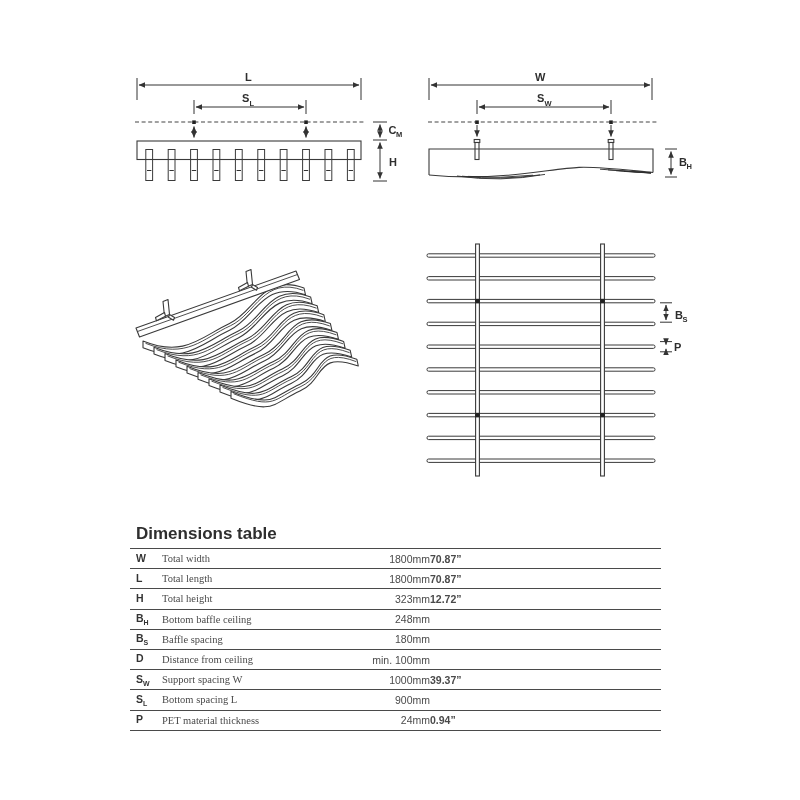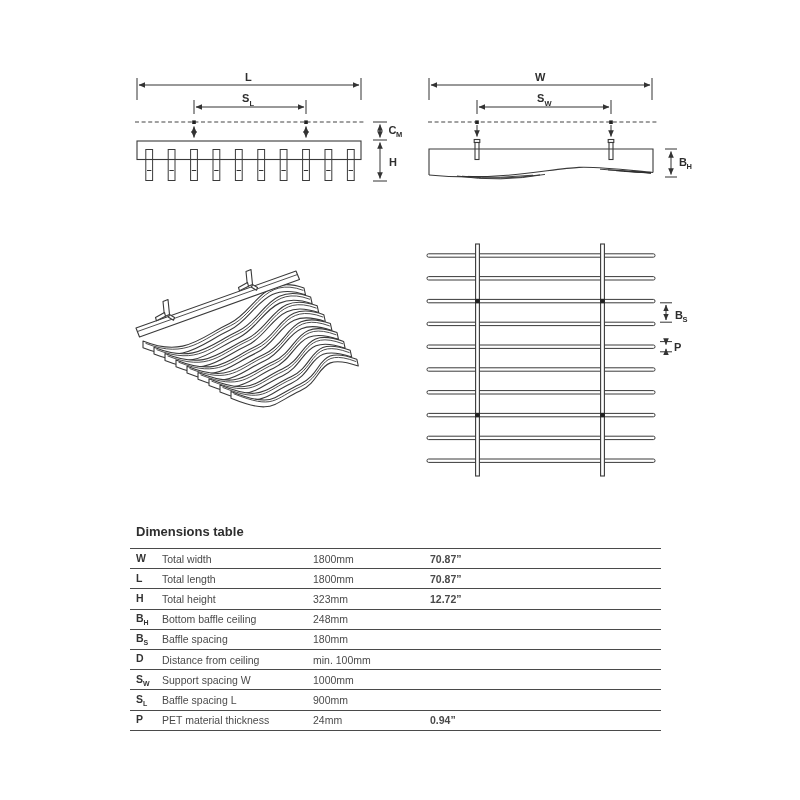--- a/index.html
+++ b/index.html
@@ -13,28 +13,28 @@
   .dimline{stroke:#333;stroke-width:1;fill:none;}
   .tick{stroke:#333;stroke-width:1;}
   .dash{stroke:#444;stroke-width:1.1;stroke-dasharray:4,2.6;fill:none;}
   .whitefill{fill:#fff;stroke:#3a3a3a;stroke-width:1.1;}
   .darksq{fill:#222;}
   .ribbon{fill:#fff;stroke:#3a3a3a;stroke-width:1.1;stroke-linejoin:round;}
   .ribbon-edge{fill:none;stroke:#3a3a3a;stroke-width:0.9;}
   .wedge{stroke:#2e2e2e;stroke-width:0.9;fill:none;}
 
   
-  #dim-table-title{position:absolute;left:136px;top:524px;font-size:13px;font-weight:bold;color:#2e2e2e;}
+  #dim-table-title{position:absolute;left:136px;top:524px;font-size:17px;font-weight:bold;color:#2e2e2e;}
   #dim-table{position:absolute;left:130px;top:548px;width:531px;border-bottom:1.4px solid #4a4a4a;}
   .trow{display:flex;align-items:center;height:19.2px;border-top:1.4px solid #4a4a4a;
         font-size:10.5px;color:#4a4a4a;}
   .c-sym{width:26px;padding-left:6px;font-weight:bold;color:#333;}
   .c-sym sub{font-size:7px;font-weight:bold;}
-  .c-desc{width:151px;}
-  .c-metric{width:117px;}
+  .c-desc{width:151px;font-family:Liberation Serif, serif;}
+  .c-metric{width:117px;text-align:right;}
   .c-imp{flex:1;font-weight:bold;}
 </style>
 </head>
 <body>
 
 <div id="page">
 
 <svg id="art" width="800" height="800" viewBox="0 0 800 800">
   <defs>
     <marker id="arr" viewBox="0 0 8 8" refX="7.2" refY="4" markerWidth="7" markerHeight="7" orient="auto-start-reverse">
@@ -254,24 +254,25 @@
   </div>
   <div class="trow">
     <span class="c-sym"><b>D</b><sub></sub></span>
     <span class="c-desc">Distance from ceiling</span>
     <span class="c-metric">min. 100mm</span>
   </div>
   <div class="trow">
     <span class="c-sym"><b>S</b><sub>W</sub></span>
     <span class="c-desc">Support spacing W</span>
     <span class="c-metric">1000mm</span>
+    <span class="c-imp">39.37”</span>
   </div>
   <div class="trow">
     <span class="c-sym"><b>S</b><sub>L</sub></span>
-    <span class="c-desc">Baffle spacing L</span>
+    <span class="c-desc">Bottom spacing L</span>
     <span class="c-metric">900mm</span>
   </div>
   <div class="trow">
     <span class="c-sym"><b>P</b><sub></sub></span>
     <span class="c-desc">PET material thickness</span>
     <span class="c-metric">24mm</span>
     <span class="c-imp">0.94”</span>
   </div>
 </div>
 

